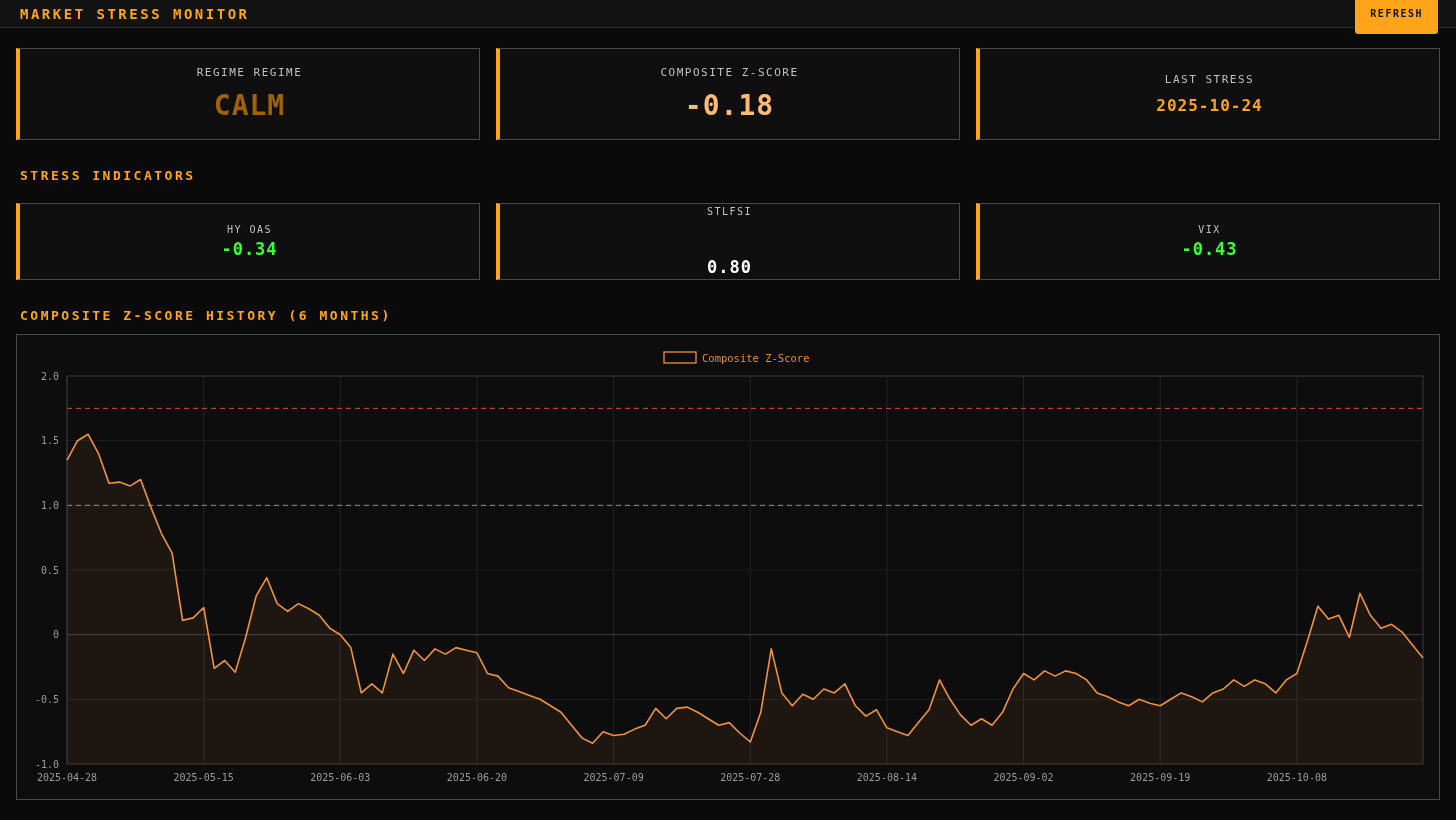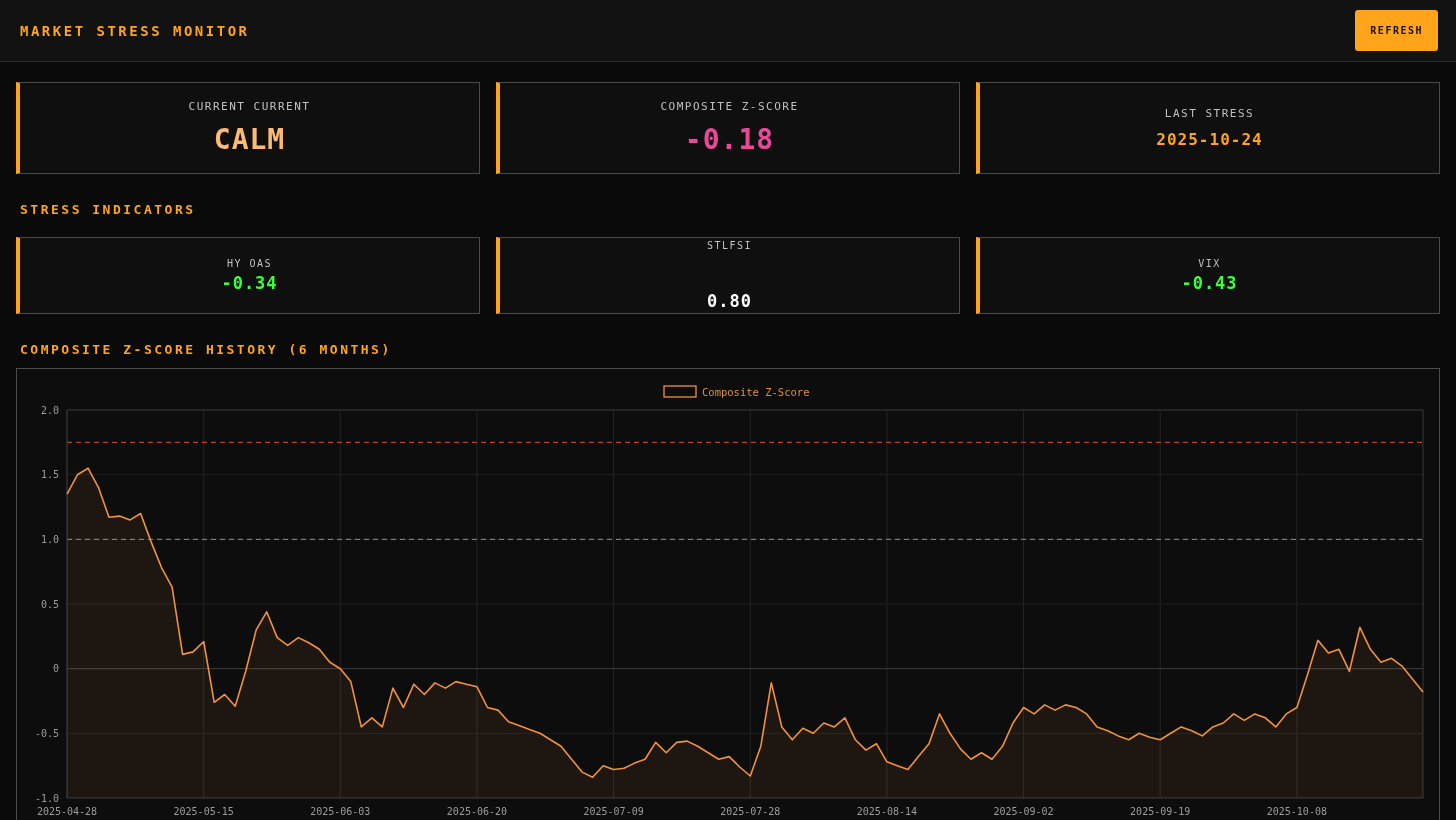--- a/index.html
+++ b/index.html
@@ -5,21 +5,21 @@
   * { box-sizing: border-box; }
   html, body {
     margin: 0; padding: 0;
     width: 1456px; height: 820px;
     background: #0a0a0a;
     font-family: "DejaVu Sans Mono", "Liberation Mono", monospace;
     color: #dddddd;
     overflow: hidden;
   }
   .topbar {
-    height: 62px;
+    height: 28px;
     display: flex; align-items: center; justify-content: space-between;
     padding: 0 18px 0 20px;
     background: #121212;
     border-bottom: 1px solid #2b2b2b;
   }
   .app-title {
     color: #ffa41b;
     font-size: 14px;
     font-weight: bold;
     letter-spacing: 2.5px;
@@ -96,26 +96,26 @@
 
 <header class="topbar">
   <div class="app-title">MARKET STRESS MONITOR</div>
   <button class="refresh-btn">REFRESH</button>
 </header>
 
 <main>
 
   <section class="cards-row">
     <div class="card summary-card">
-      <div class="card-label">CURRENT CURRENT</div>
-      <div class="summary-value" style="color: #fdba74;">CALM</div>
+      <div class="card-label">REGIME REGIME</div>
+      <div class="summary-value" style="color: #a16207;">CALM</div>
     </div>
     <div class="card summary-card">
       <div class="card-label">COMPOSITE Z-SCORE</div>
-      <div class="summary-value" style="color: #ec4899;">-0.18</div>
+      <div class="summary-value" style="color: #fdba74;">-0.18</div>
     </div>
     <div class="card summary-card">
       <div class="card-label">LAST STRESS</div>
       <div class="summary-value date-value" style="color: rgb(255, 164, 27);">2025-10-24</div>
     </div>
   </section>
 
   <h2 class="section-header">STRESS INDICATORS</h2>
 
   <section class="cards-row">

